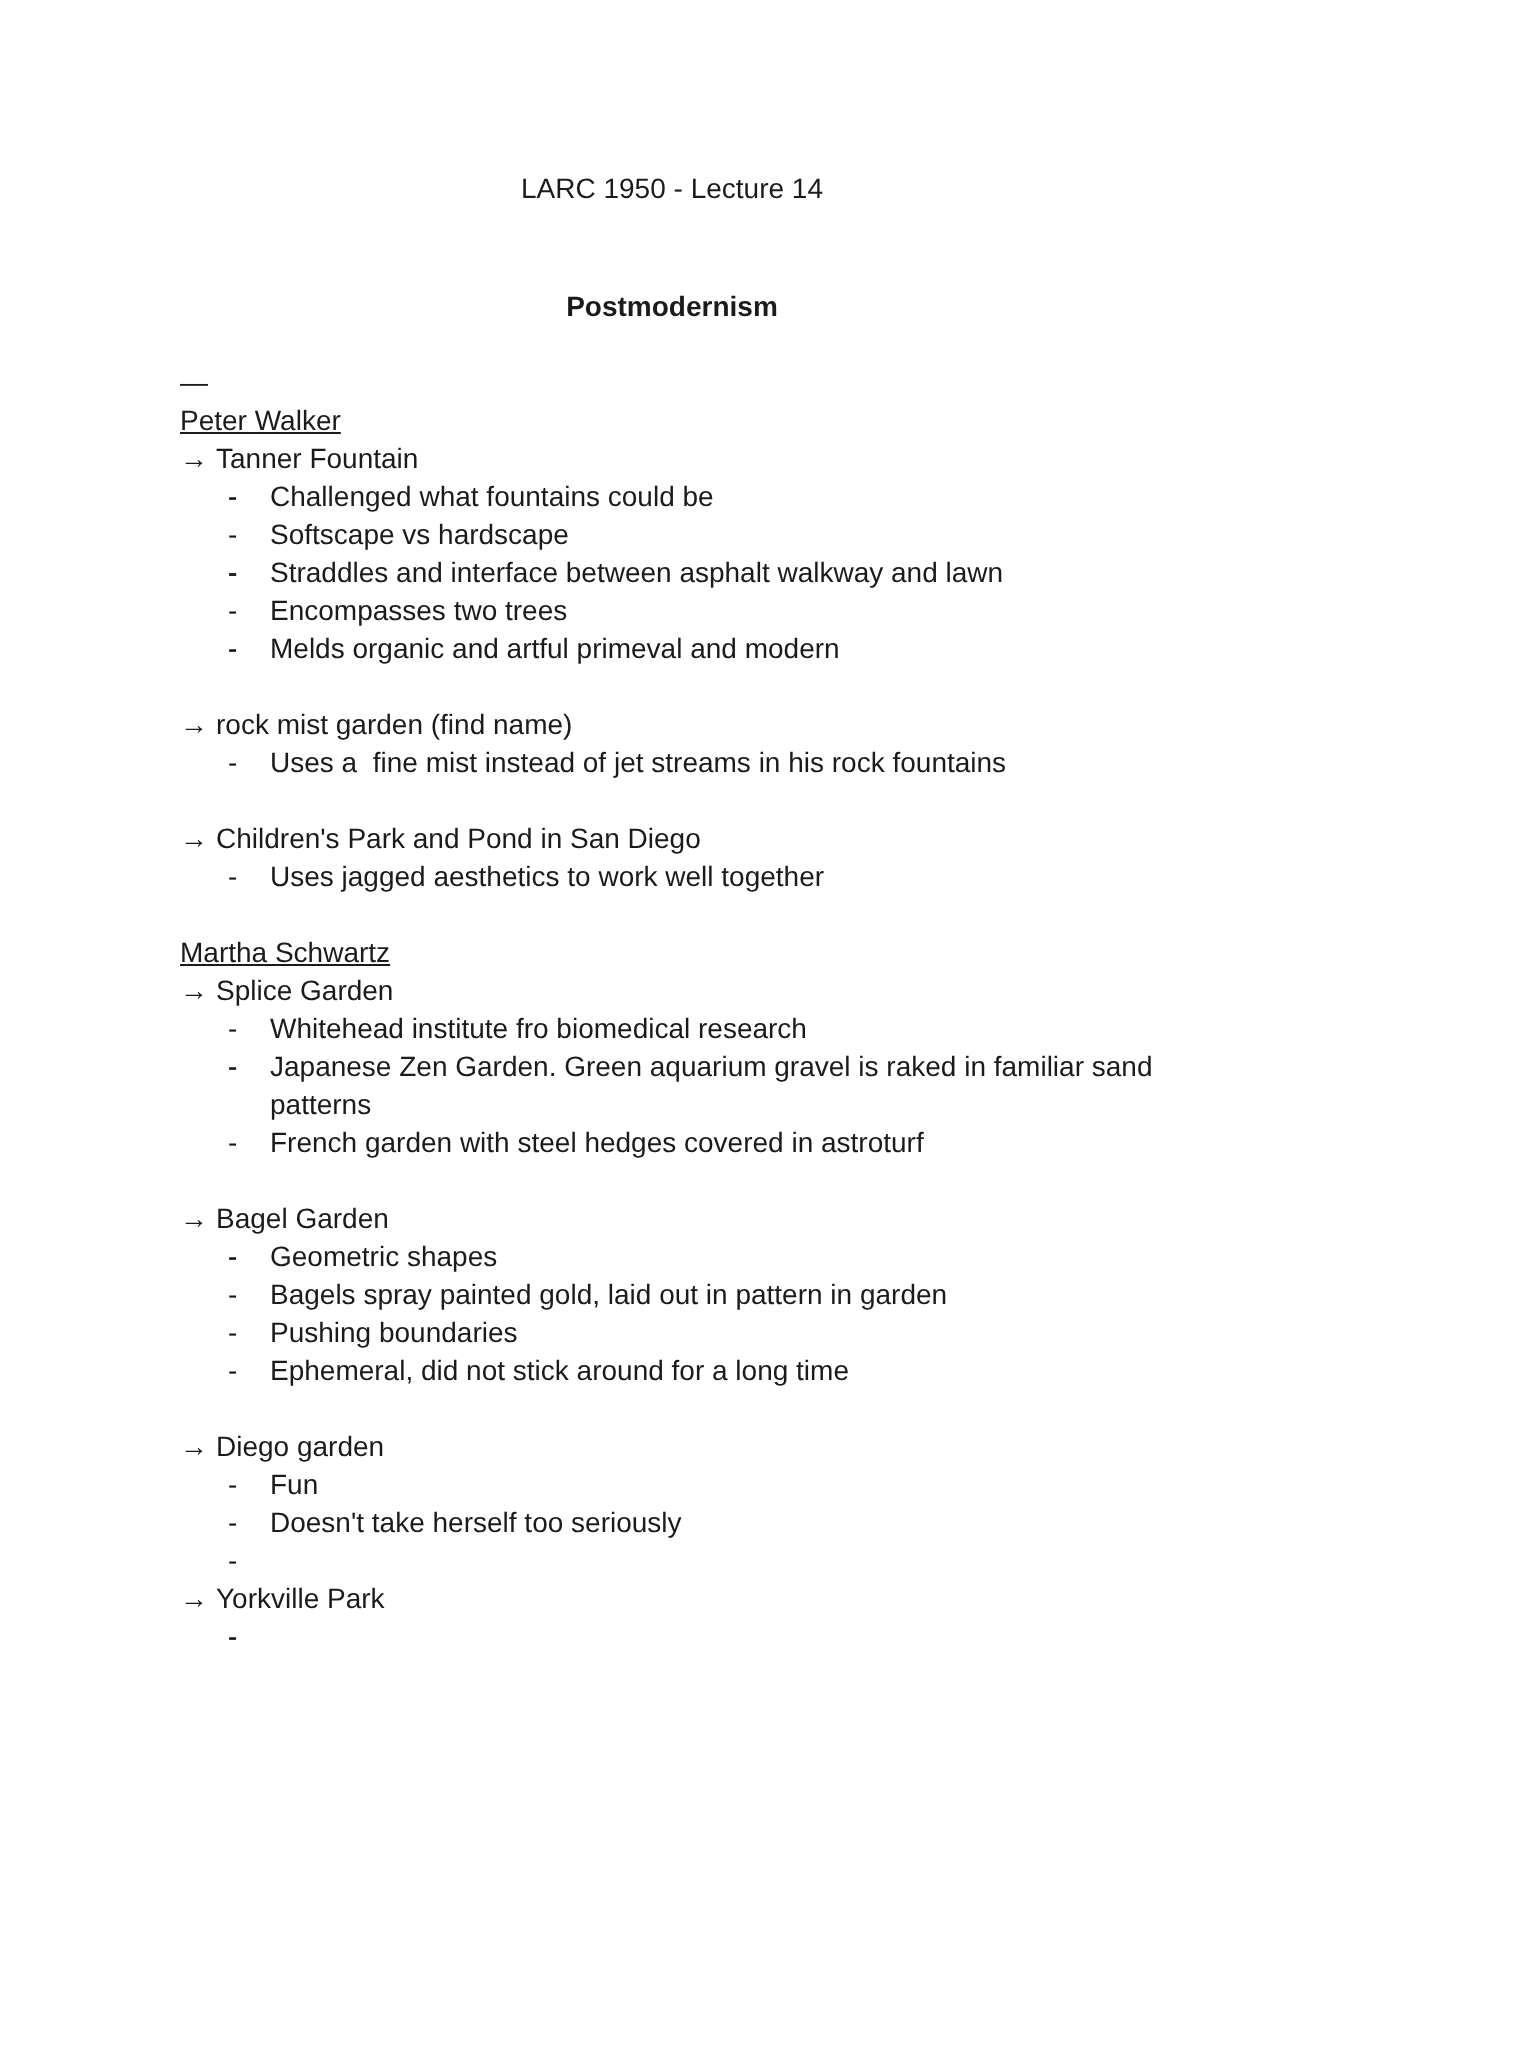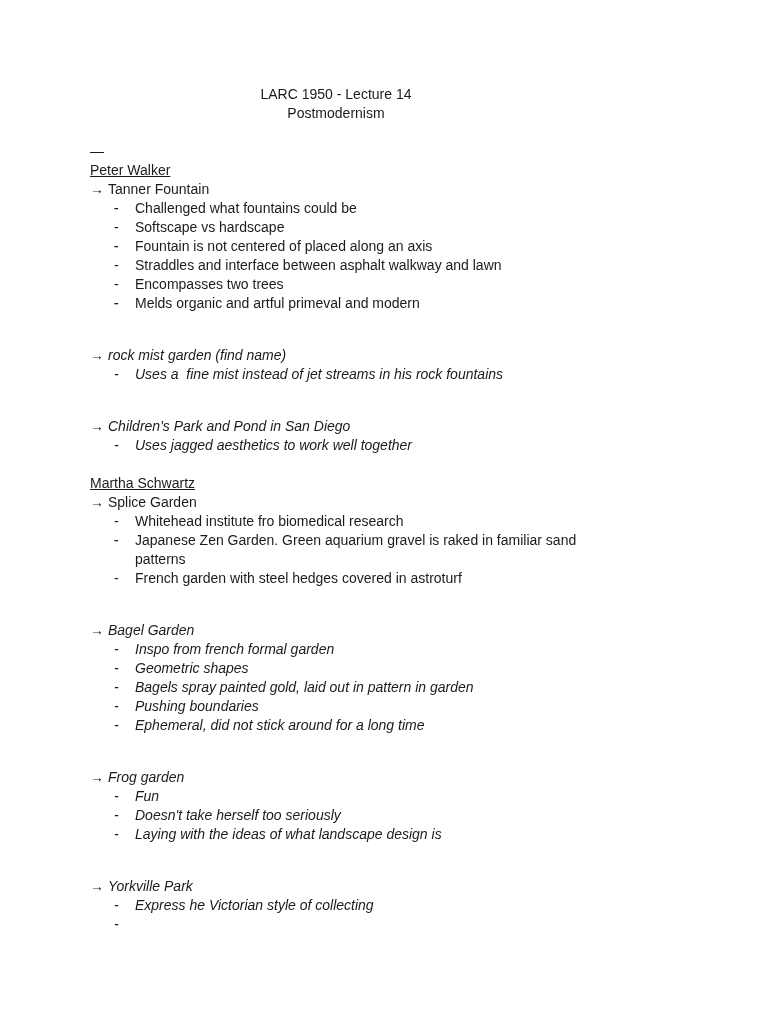--- a/index.html
+++ b/index.html
@@ -13,26 +13,26 @@
   .page {
     width: 672px;
     height: 1024px;
     background: #ffffff;
     padding: 85px 90px 0 90px;
     font-size: 14px;
     line-height: 19px;
   }
   p { white-space: pre-wrap; }
   .center { text-align: center; }
-  .bold { font-weight: normal; }
+  .bold { font-weight: bold; margin-top: 40px; }
   .underline { text-decoration: underline; }
   .divider-line { margin-top: 19px; }
   .section-heading-line { }
   .section + .section { margin-top: 19px; }
-  .group + .group { margin-top: 33px; font-style: italic; }
+  .group + .group { margin-top: 19px; }
   .arrow { margin-right: 4px; }
   ul.bullets { list-style: none; }
   ul.bullets li {
     position: relative;
     padding-left: 45px;
     white-space: pre-wrap;
   }
   ul.bullets li .marker {
     position: absolute;
     left: 24px;
@@ -49,21 +49,21 @@
   <div id="sections-root">
       <div class="section">
         <p class="section-heading-line"><span class="underline">Peter Walker</span></p>
         <div class="group">
           <p><span class="arrow">→</span><span>Tanner Fountain</span></p>
           <ul class="bullets">
             <li><span class="marker">-</span></li>
             <li><span class="marker">-</span><span>Challenged what fountains could be</span></li>
             <li><span class="marker">-</span><span>Softscape vs hardscape</span></li>
             <li><span class="marker">-</span></li>
-            <li><span class="marker">-</span><span>Fountain is not centered of placed along an axis</span></li>
+            <li><span class="marker">-</span></li>
             <li><span class="marker">-</span><span>Straddles and interface between asphalt walkway and lawn</span></li>
             <li><span class="marker">-</span><span>Encompasses two trees</span></li>
             <li><span class="marker">-</span></li>
             <li><span class="marker">-</span><span>Melds organic and artful primeval and modern</span></li>
           </ul>
         </div>
         <div class="group">
           <p><span class="arrow">→</span><span>rock mist garden (find name)</span></p>
           <ul class="bullets">
             <li><span class="marker">-</span><span>Uses a  fine mist instead of jet streams in his rock fountains</span></li>
@@ -83,37 +83,37 @@
           <ul class="bullets">
             <li><span class="marker">-</span><span>Whitehead institute fro biomedical research</span></li>
             <li><span class="marker">-</span></li>
             <li><span class="marker">-</span><span>Japanese Zen Garden. Green aquarium gravel is raked in familiar sand patterns</span></li>
             <li><span class="marker">-</span><span>French garden with steel hedges covered in astroturf</span></li>
           </ul>
         </div>
         <div class="group">
           <p><span class="arrow">→</span><span>Bagel Garden</span></p>
           <ul class="bullets">
-            <li><span class="marker">-</span><span>Inspo from french formal garden</span></li>
+            <li><span class="marker">-</span></li>
             <li><span class="marker">-</span><span>Geometric shapes</span></li>
             <li><span class="marker">-</span><span>Bagels spray painted gold, laid out in pattern in garden</span></li>
             <li><span class="marker">-</span><span>Pushing boundaries</span></li>
             <li><span class="marker">-</span><span>Ephemeral, did not stick around for a long time</span></li>
           </ul>
         </div>
         <div class="group">
-          <p><span class="arrow">→</span><span>Frog garden</span></p>
+          <p><span class="arrow">→</span><span>Diego garden</span></p>
           <ul class="bullets">
             <li><span class="marker">-</span><span>Fun</span></li>
             <li><span class="marker">-</span><span>Doesn't take herself too seriously</span></li>
-            <li><span class="marker">-</span><span>Laying with the ideas of what landscape design is</span></li>
+            <li><span class="marker">-</span></li>
           </ul>
         </div>
         <div class="group">
           <p><span class="arrow">→</span><span>Yorkville Park</span></p>
           <ul class="bullets">
-            <li><span class="marker">-</span><span>Express he Victorian style of collecting</span></li>
+            <li><span class="marker">-</span></li>
             <li><span class="marker">-</span></li>
           </ul>
         </div>
       </div>
     </div>
 </div>
 
 </body></html>

